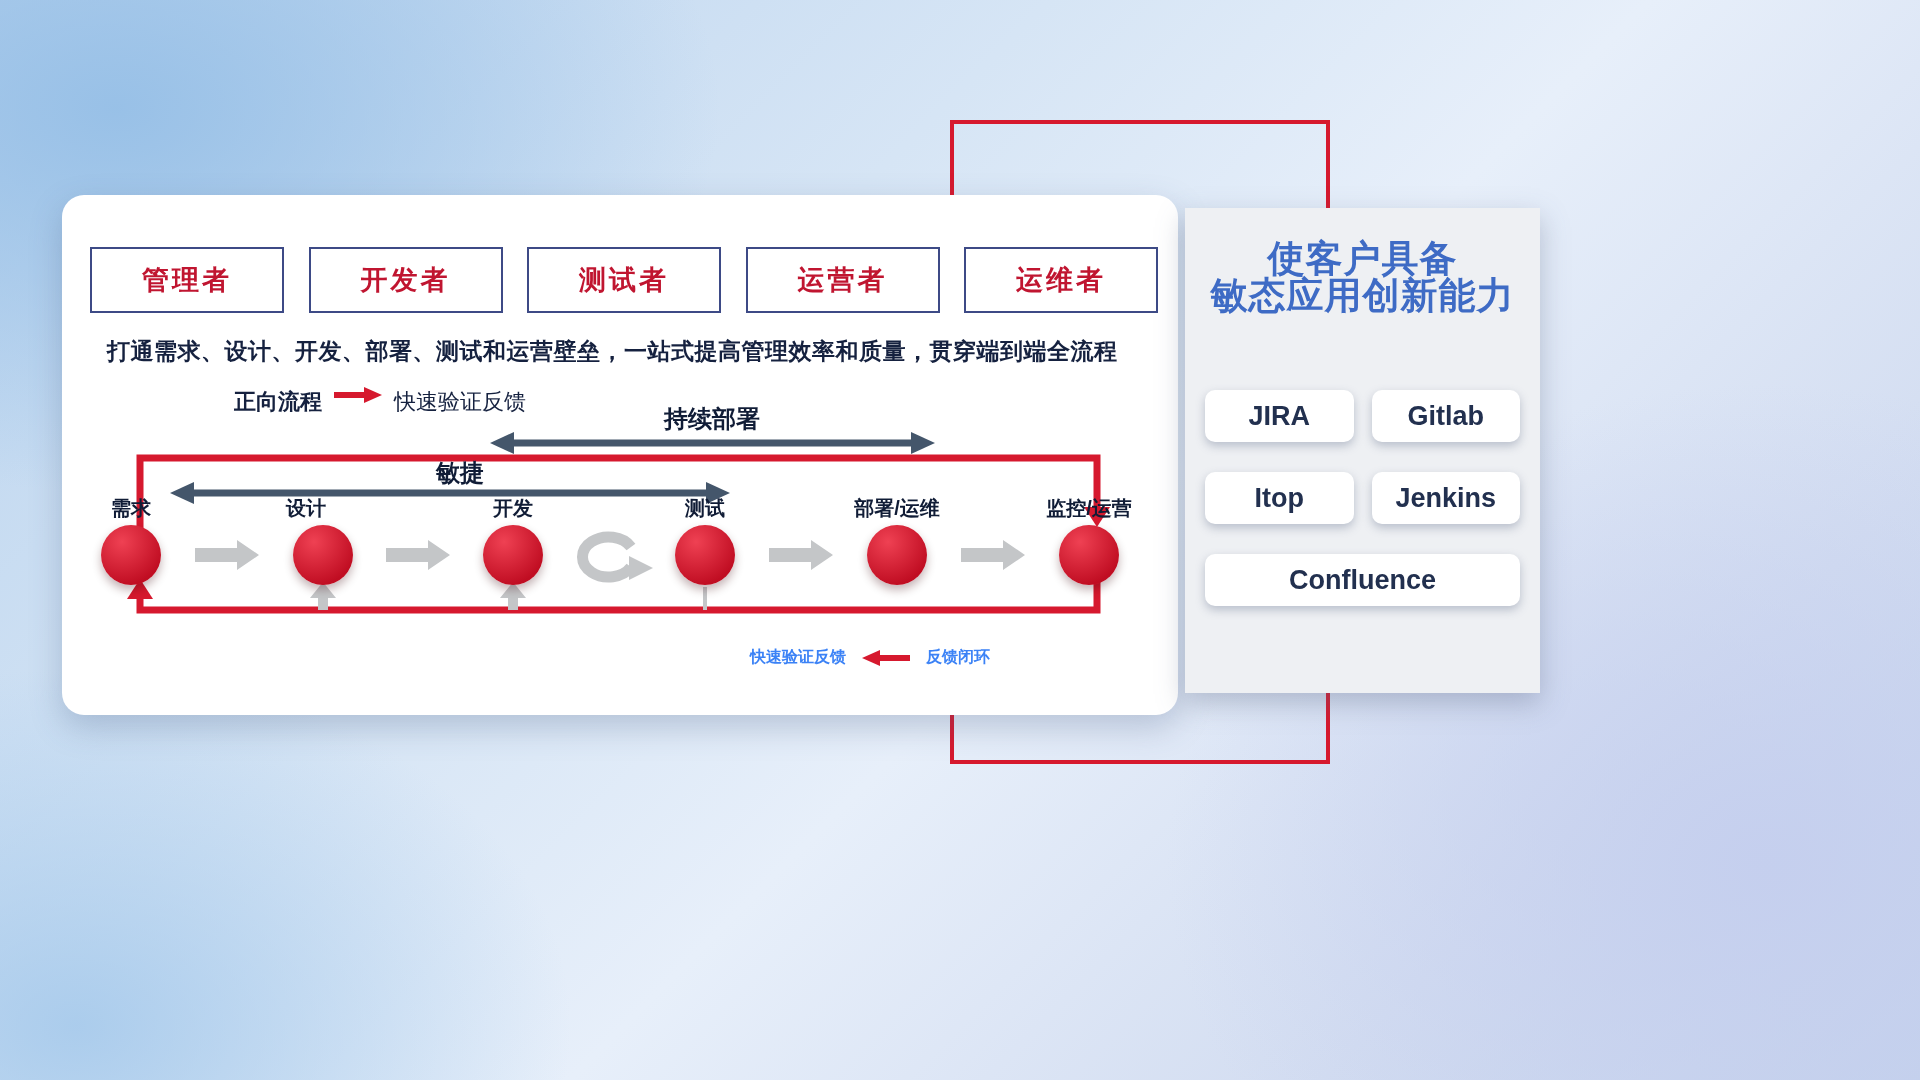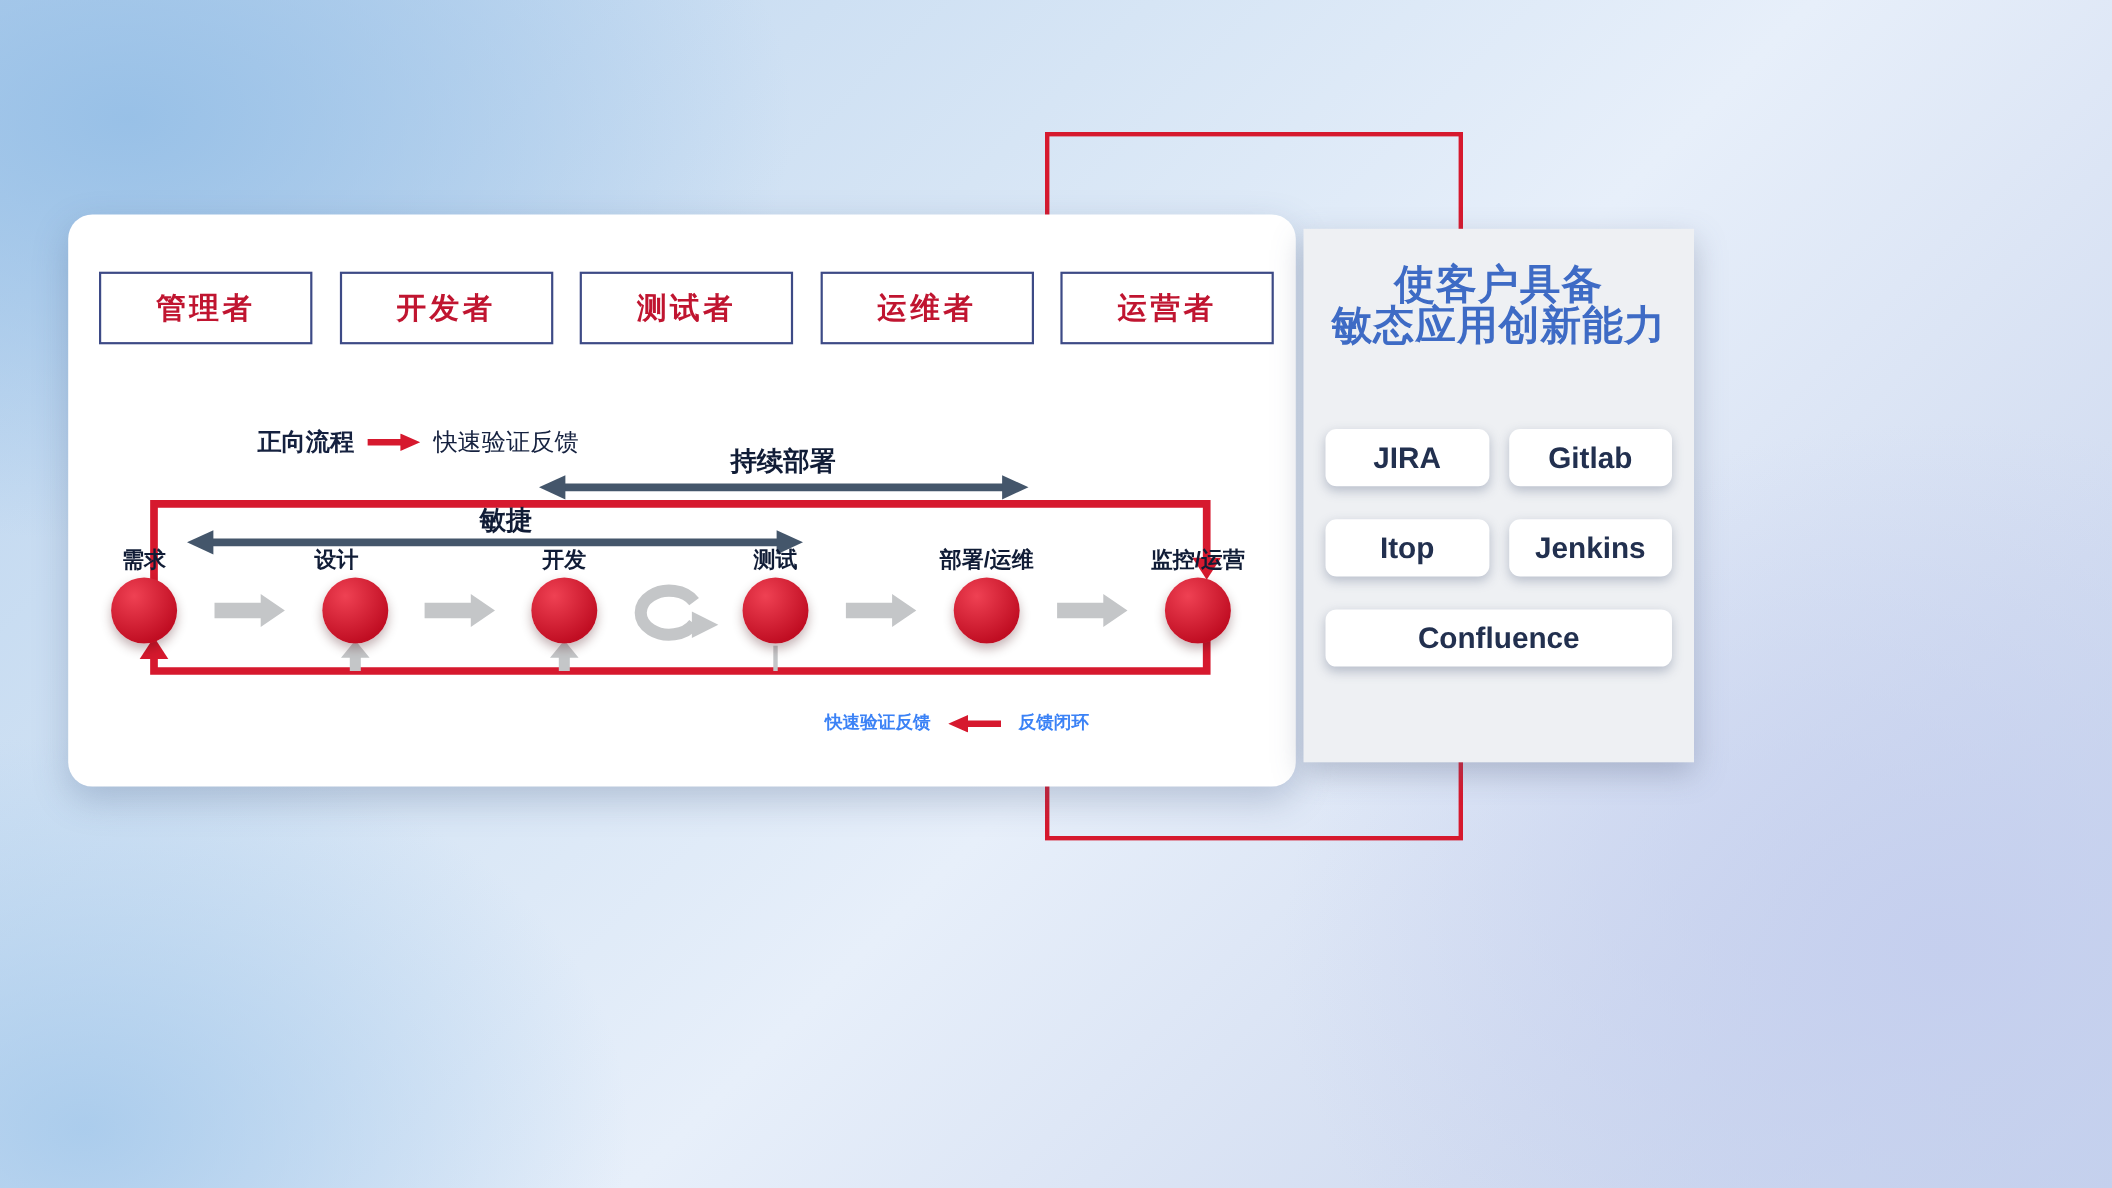--- a/index.html
+++ b/index.html
@@ -33,21 +33,21 @@
     border:2px solid #3d4a86;
     display:flex;align-items:center;justify-content:center;
     font-size:27px;font-weight:bold;color:#c01530;letter-spacing:3px;
   }
   .subtitle{
     position:absolute;left:45px;top:141px;width:1040px;
     font-size:23px;font-weight:bold;color:#15213f;letter-spacing:.5px;
   }
   .legend-forward{
     position:absolute;left:172px;top:192px;
-    display:flex;align-items:center;gap:12px;
+    display:flex;align-items:flex-start;gap:12px;
     font-size:22px;color:#15213f;
   }
   .lf-label{font-weight:bold;}
   .diagram-svg{position:absolute;left:0;top:0;width:1116px;height:520px;}
   .stage-label{
     position:absolute;top:300px;width:160px;text-align:center;
     font-size:20px;font-weight:600;color:#101c36;z-index:3;
   }
   .stage-circle{
     position:absolute;top:330px;width:60px;height:60px;border-radius:50%;
@@ -95,27 +95,28 @@
       <div class="role-box">
           <span>管理者</span>
         </div>
       <div class="role-box">
           <span>开发者</span>
         </div>
       <div class="role-box">
           <span>测试者</span>
         </div>
       <div class="role-box">
-          <span>运维者</span>
+          <span>运营者</span>
         </div>
       <div class="role-box">
-          <span>运营者</span>
+          <span>运维者</span>
         </div>
     </div>
 
+    <div class="subtitle">打通需求、设计、开发、部署、测试和运营壁垒，一站式提高管理效率和质量，贯穿端到端全流程</div>
 
     <div class="legend-forward">
       <span class="lf-label">正向流程</span>
       <svg width="48" height="16">
           <polygon points="0,5 30,5 30,0 48,8 30,16 30,11 0,11" fill="#d6192e"></polygon>
         </svg>
       <span class="lf-desc">快速验证反馈</span>
     </div>
 
     <svg class="diagram-svg" viewBox="0 0 1116 520">

